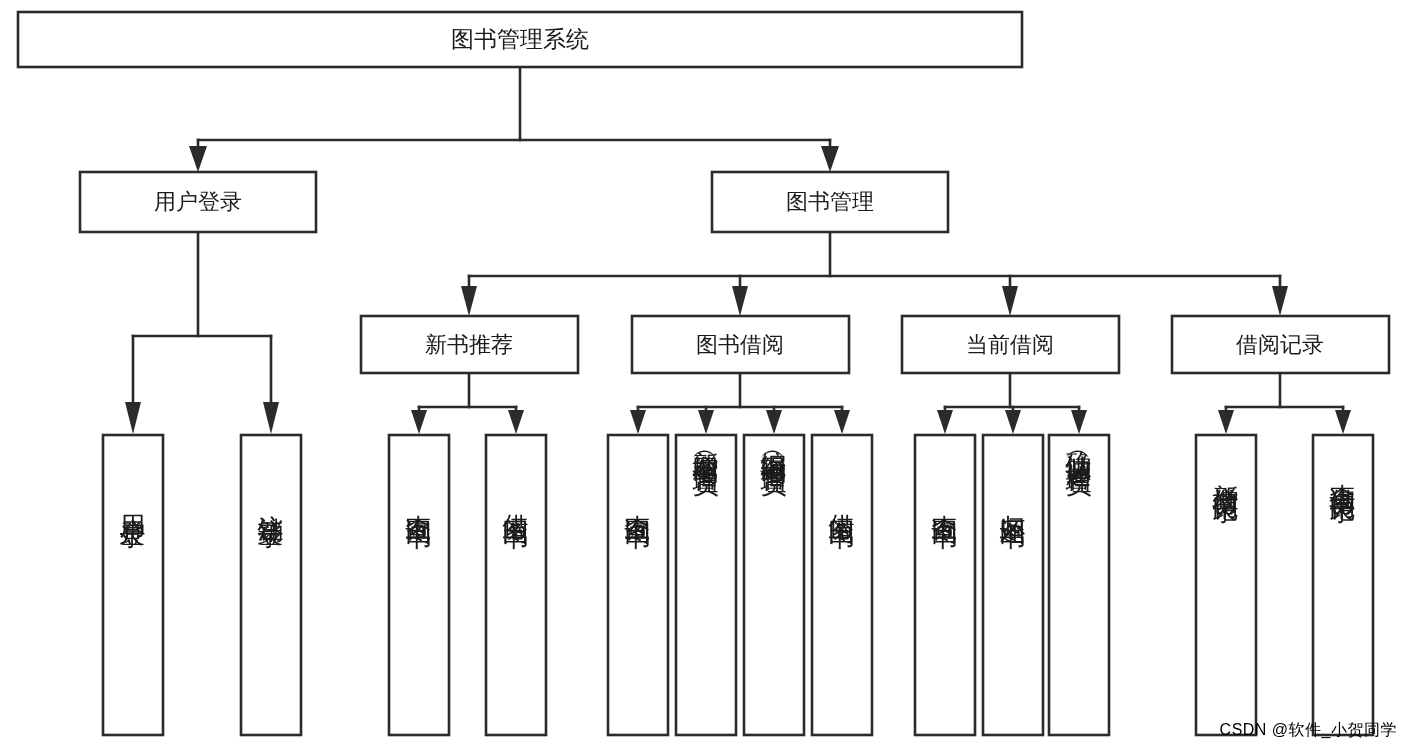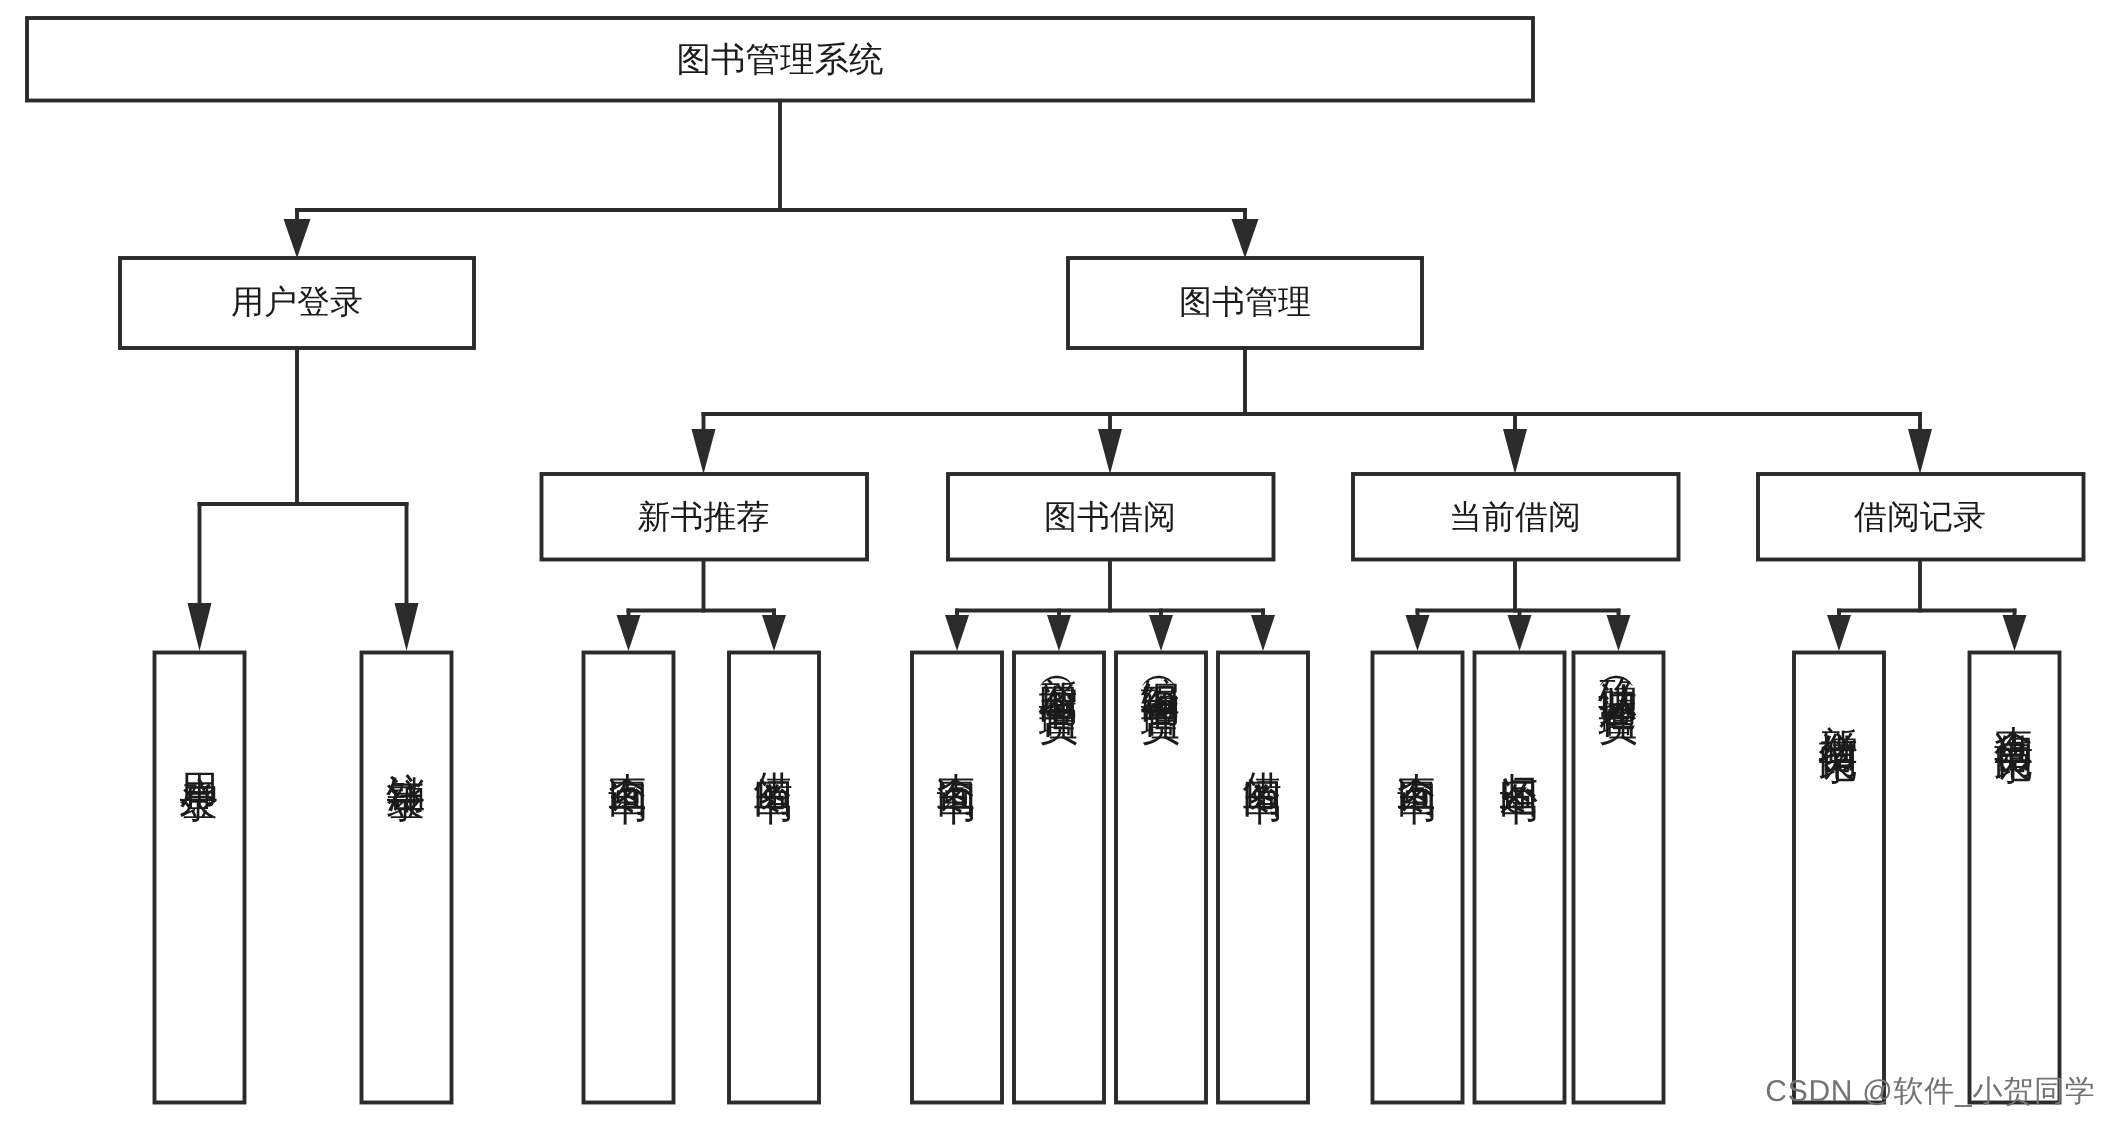--- a/index.html
+++ b/index.html
@@ -62,22 +62,22 @@
   }
   .edge-arrow {
     fill: #2b2b2b;
     stroke: none;
   }
   .watermark {
     position: absolute;
     right: 8px;
     bottom: 6px;
     font-family: "Liberation Sans", "DejaVu Sans", sans-serif;
-    font-size: 20px;
-    color: #737373;
+    font-size: 16px;
+    color: #000000;
     letter-spacing: 0.5px;
     white-space: nowrap;
     user-select: none;
   }
 </style>
 </head>
 <body>
 
 <div id="diagram-root">
 

